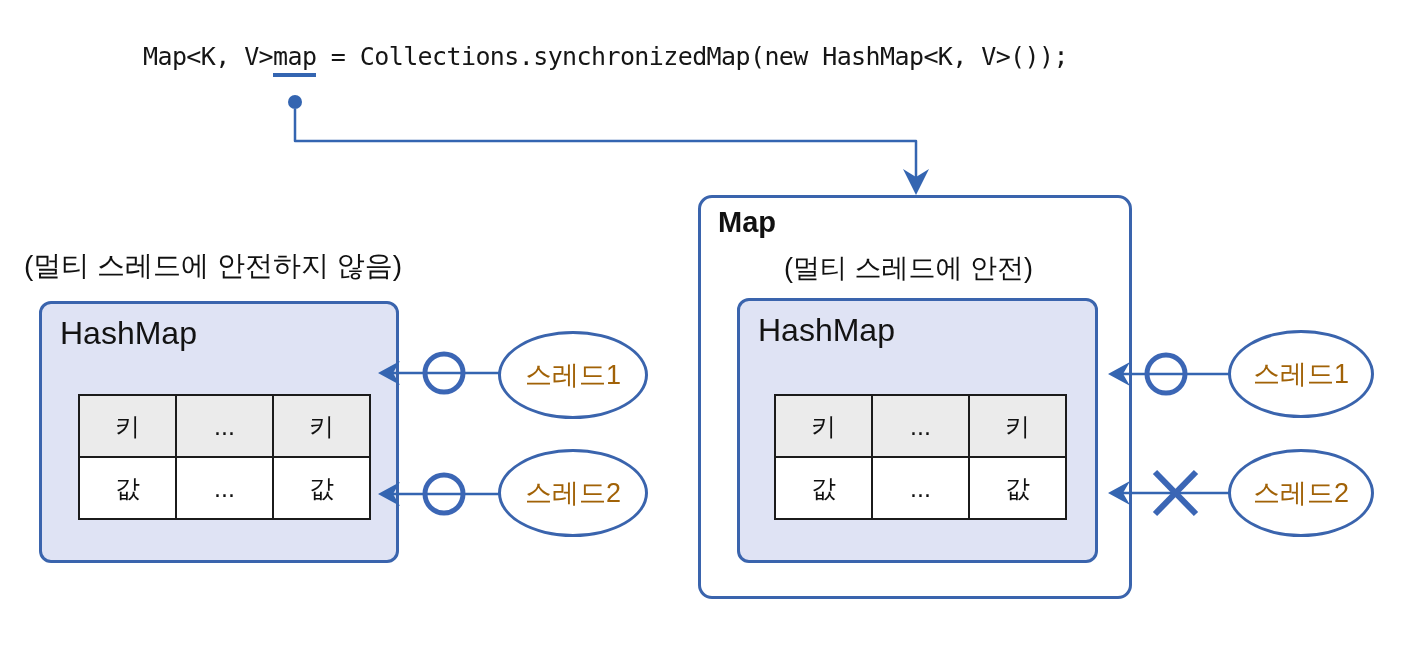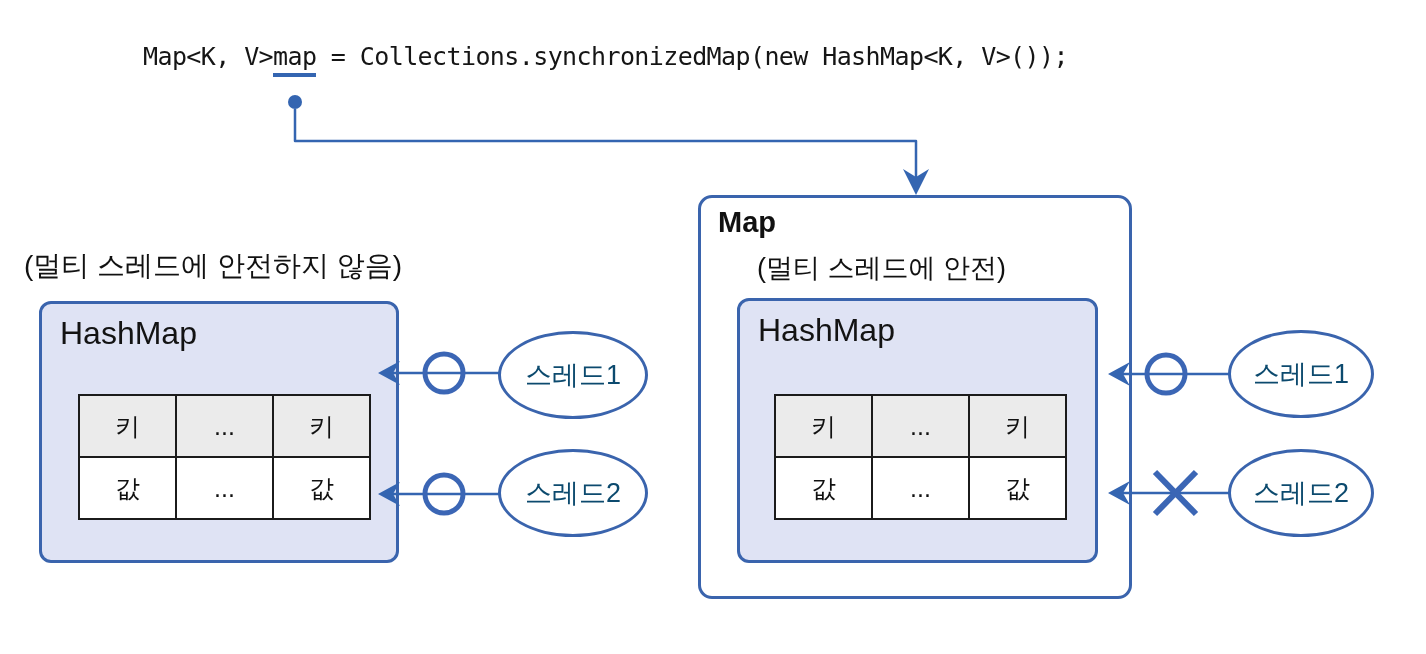--- a/index.html
+++ b/index.html
@@ -36,21 +36,21 @@
   .kv-table td{
     width:95px;height:60px;border:2px solid #1b1b1b;text-align:center;
     vertical-align:middle;font-size:25px;color:#111;padding:0;
   }
   .kv-table td.hdr{background:#ebebeb;}
   
   .thread-ellipse{
     position:absolute;width:148px;height:88px;background:#ffffff;
     border:3px solid #3a64ad;border-radius:50%;box-sizing:border-box;
     display:flex;align-items:center;justify-content:center;
-    font-size:27px;color:#0c4a6e;z-index:2;white-space:nowrap;
+    font-size:27px;color:#a16207;z-index:2;white-space:nowrap;
   }
 </style>
 </head>
 <body>
 
 <div class="canvas">
 
   <div class="code"><span>Map&lt;K, V&gt;</span><span class="code-map">map</span><span> = Collections.synchronizedMap(new HashMap&lt;K, V&gt;());</span></div>
 
   <div class="caption" style="left:24px;top:247px;font-size:28px;">(멀티 스레드에 안전하지 않음)</div>
@@ -75,21 +75,21 @@
 
   <div class="thread-ellipse" style="left:498px;top:331px;width:150px;">
     <span>스레드1</span>
   </div>
   <div class="thread-ellipse" style="left:498px;top:449px;width:150px;">
     <span>스레드2</span>
   </div>
 
   <div class="map-box" style="left:698px;top:195px;width:434px;height:404px;"></div>
   <div class="map-title" style="left:718px;top:206px;">Map</div>
-  <div class="caption" style="left:757px;top:250px;">(멀티 스레드에 안전)</div>
+  <div class="caption" style="left:784px;top:250px;">(멀티 스레드에 안전)</div>
 
   <div class="lav-box" style="left:737px;top:298px;width:361px;height:265px;"></div>
   <div class="box-title" style="left:758px;top:312px;">HashMap</div>
 
   <table class="kv-table" style="left:774px;top:394px;">
     <tbody>
       <tr>
         <td class="hdr">키</td>
         <td class="hdr">...</td>
         <td class="hdr">키</td>

